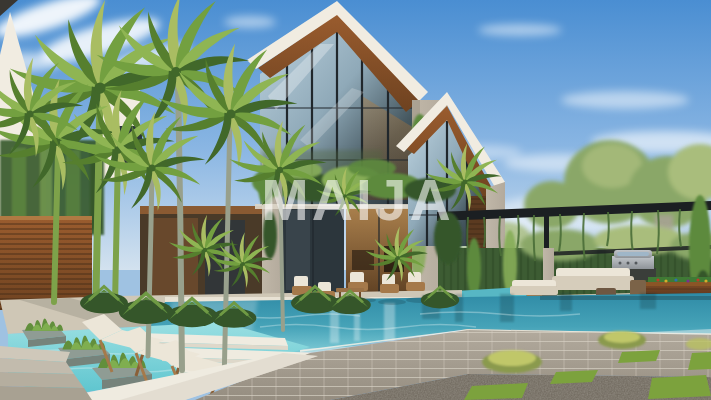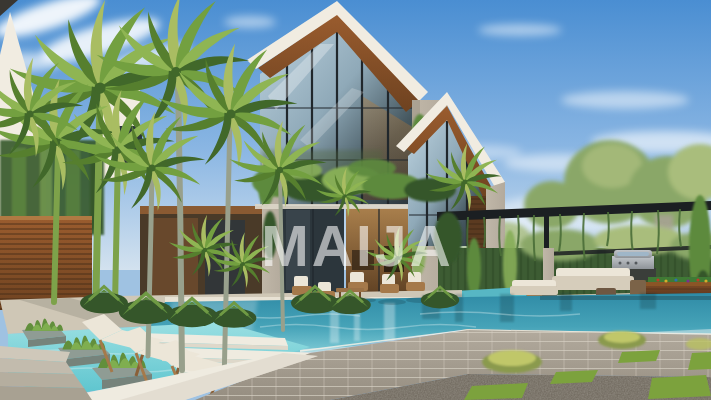--- a/index.html
+++ b/index.html
@@ -48,21 +48,21 @@
   .mullT{stroke:#20272c;stroke-width:1.2;fill:none;}
   .refl{fill:#ffffff;}
   .ripple{stroke:#e8f6f6;fill:none;stroke-width:1.4;opacity:.35;}
 
   .watermark{
     position:absolute;left:250px;top:170px;width:215px;height:60px;
     display:flex;align-items:center;justify-content:center;
     font-weight:700;font-size:57px;line-height:1;letter-spacing:3px;
     color:var(--watermark-color,#ffffff);opacity:.58;
     text-shadow:0 0 1px rgba(120,120,120,.35);
-    user-select:none;pointer-events:none;margin-top:46px;
+    user-select:none;pointer-events:none;
   }
 </style>
 </head>
 <body>
 
 <div class="page">
 <svg width="711" height="400" viewBox="0 0 711 400">
   <defs>
     <linearGradient id="skyG" x1="0" y1="0" x2="0" y2="1">
       <stop offset="0" style="stop-color:var(--sky-top,#4a8ed2)"></stop>

